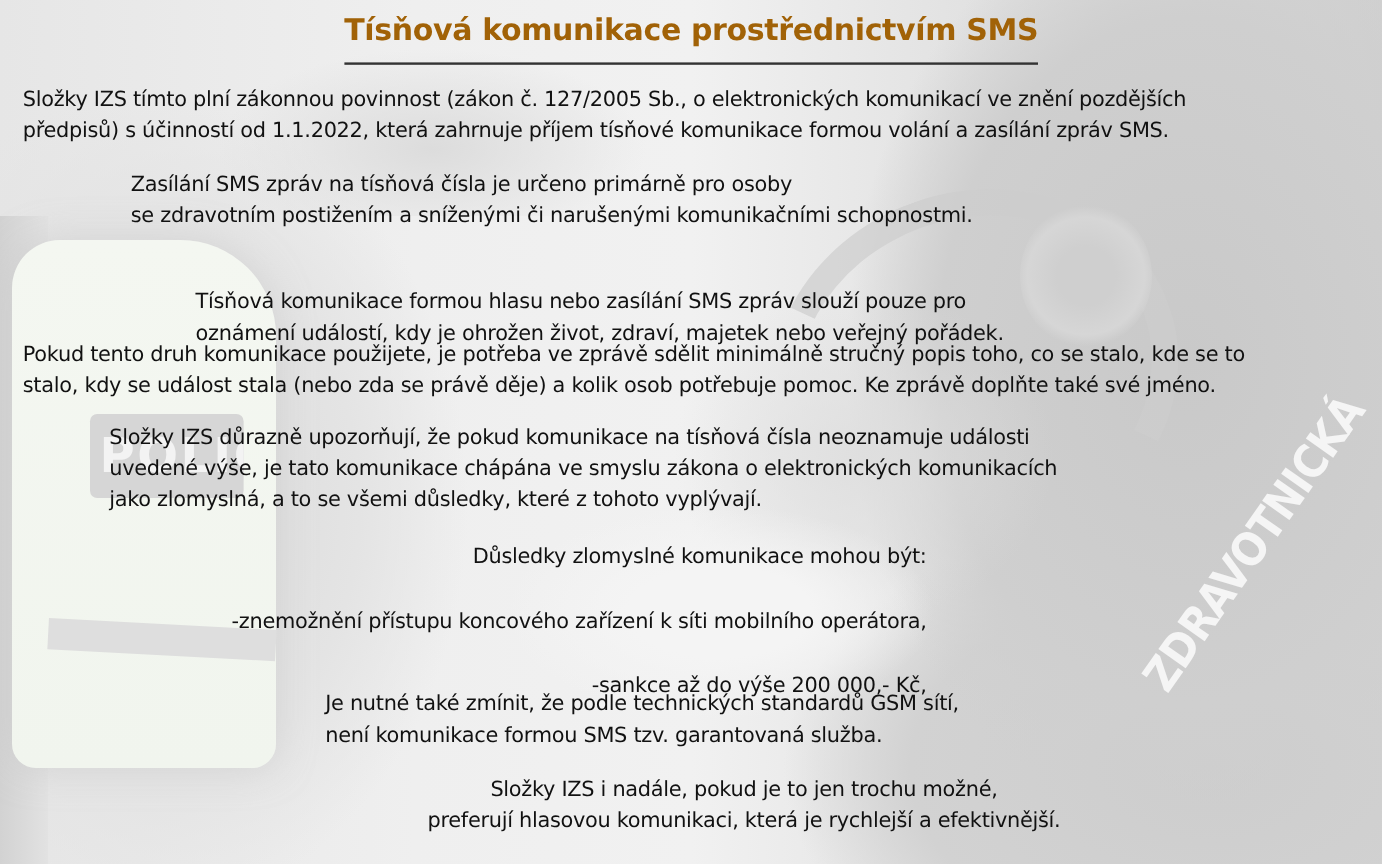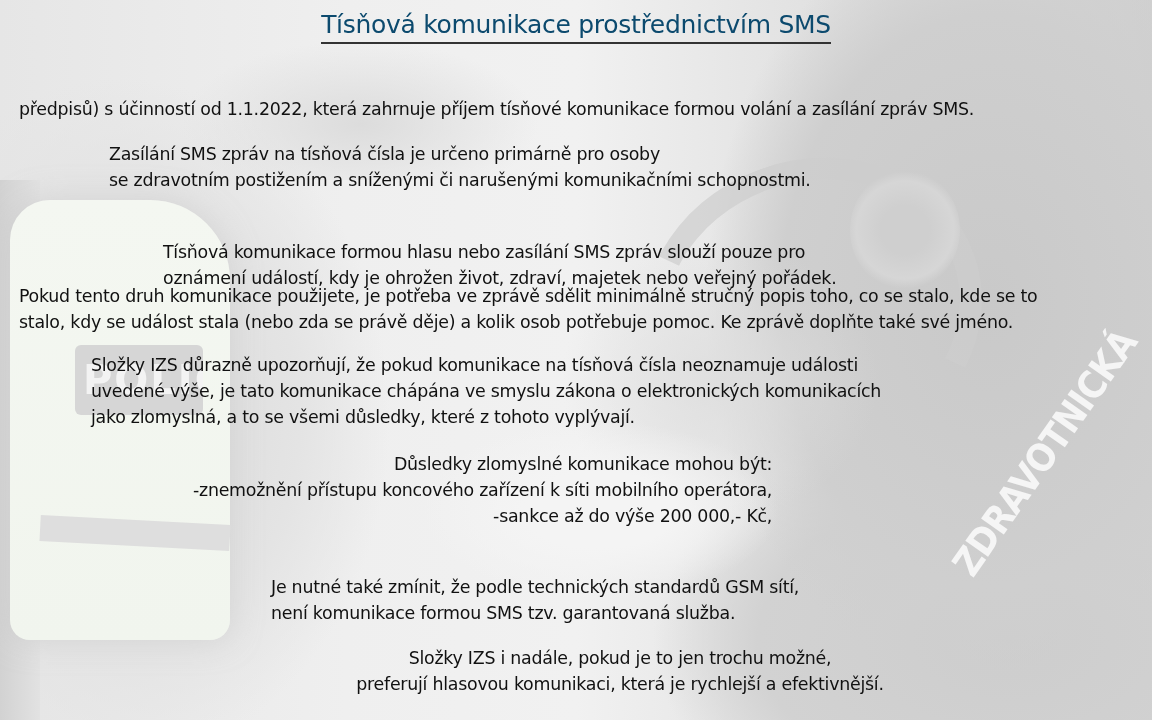--- a/index.html
+++ b/index.html
@@ -64,34 +64,34 @@
     left: 980px; top: 540px;
     color: #f5f5f5; font: bold 38px "DejaVu Sans Condensed", "DejaVu Sans", sans-serif;
     transform: rotate(-55deg); transform-origin: left bottom;
     letter-spacing: -1px; white-space: nowrap;
   }
 
   .content { position: relative; z-index: 1; }
   .title-wrap { position: absolute; top: 10px; left: 0; width: 1152px; text-align: center; }
   .title {
     display: inline-block; font-family: "DejaVu Sans", sans-serif;
-    font-size: 25px; font-weight: normal; color: #0c4a6e; letter-spacing: -0.3px;
-    padding-bottom: 3px; border-bottom: 2px solid #333;
+    font-size: 25px; font-weight: bold; color: #a16207; letter-spacing: -0.3px;
+    padding-bottom: 13px; border-bottom: 2px solid #333;
   }
   .p { position: absolute; font-size: 17.4px; line-height: 26px; white-space: nowrap; letter-spacing: -0.25px; }
   .p b { font-weight: normal; }
   .p1 { left: 19px; top: 70px; }
   .p2 { left: 109px; top: 141px; }
   .p3 { left: 163px; top: 211px; margin-top: 28px; }
   .p4 { left: 19px; top: 283px; }
   .p5 { left: 91px; top: 352px; }
   .p6 { left: 163px; top: 451px; text-align: right; }
   .p7 { left: 271px; top: 574px; }
   .p8 { left: 0; width: 1240px; top: 645px; text-align: center; }
-  .list-item { display: block; }
+  .list-item { display: block; margin-top: 28px; }
   .dash { display: inline-block; width: 36px; }
 </style>
 </head>
 <body>
 
 <div class="bg">
   <div class="layer bg-base"></div>
   <div class="layer cap"></div>
   <div class="layer arm-left"></div>
   <div class="layer vest"></div>
@@ -103,21 +103,21 @@
   <div class="layer ear"></div>
   <div class="layer jacket-text">ZDRAVOTNICKÁ</div>
 </div>
 
 <div class="content">
   <div class="title-wrap">
     <span class="title">Tísňová komunikace prostřednictvím SMS</span>
   </div>
 
   <div class="p p1">
-    <br>
+    <span>Složky IZS tímto plní zákonnou povinnost (zákon č. 127/2005 Sb., o elektronických komunikací ve znění pozdějších</span><br>
     <span>předpisů) </span><b>s účinností od 1.1.2022</b><span>, která zahrnuje příjem tísňové komunikace formou volání a zasílání zpráv SMS.</span>
   </div>
 
   <div class="p p2">
     <b>Zasílání SMS zpráv</b><span> na tísňová čísla je </span><b>určeno primárně pro osoby</b><br>
     <b>se zdravotním postižením a sníženými či narušenými komunikačními schopnostmi</b><span>.</span>
   </div>
 
   <div class="p p3">
     <span>Tísňová komunikace formou hlasu nebo zasílání SMS zpráv slouží pouze pro</span><br>

